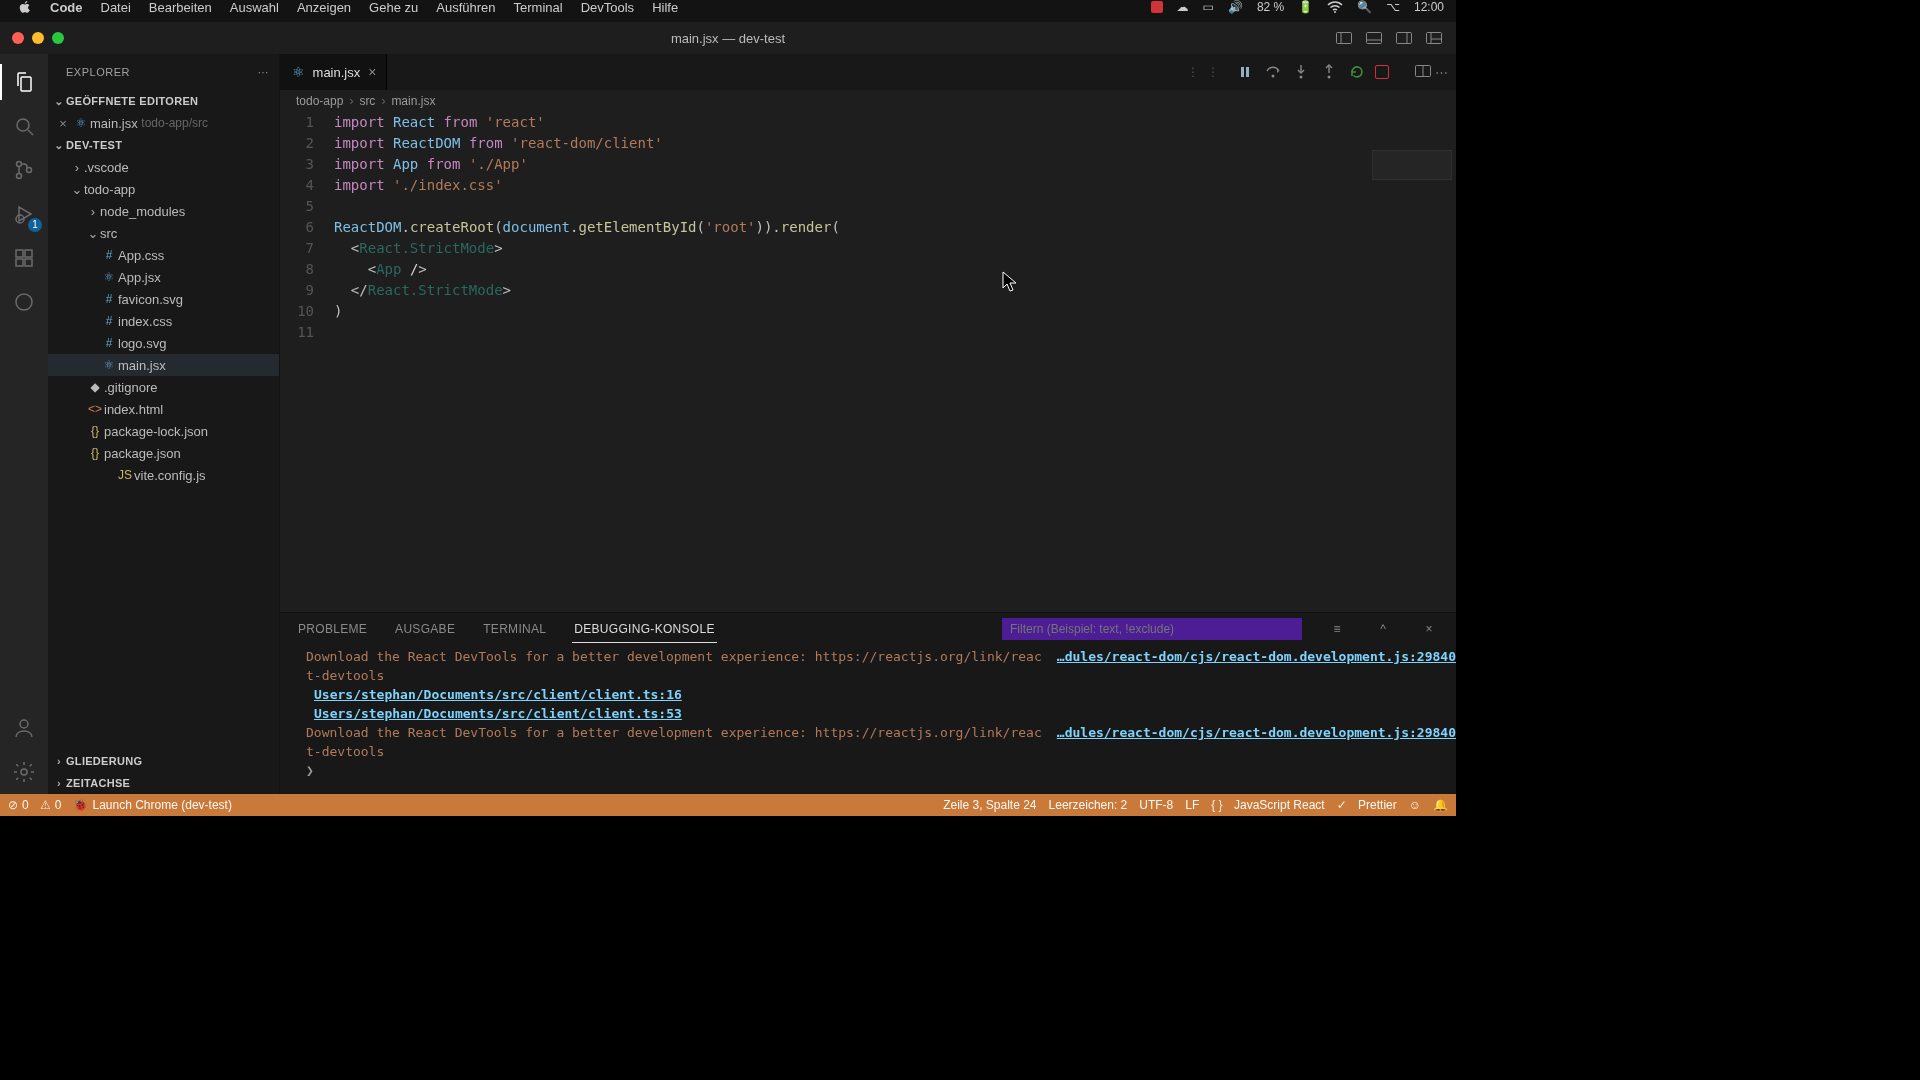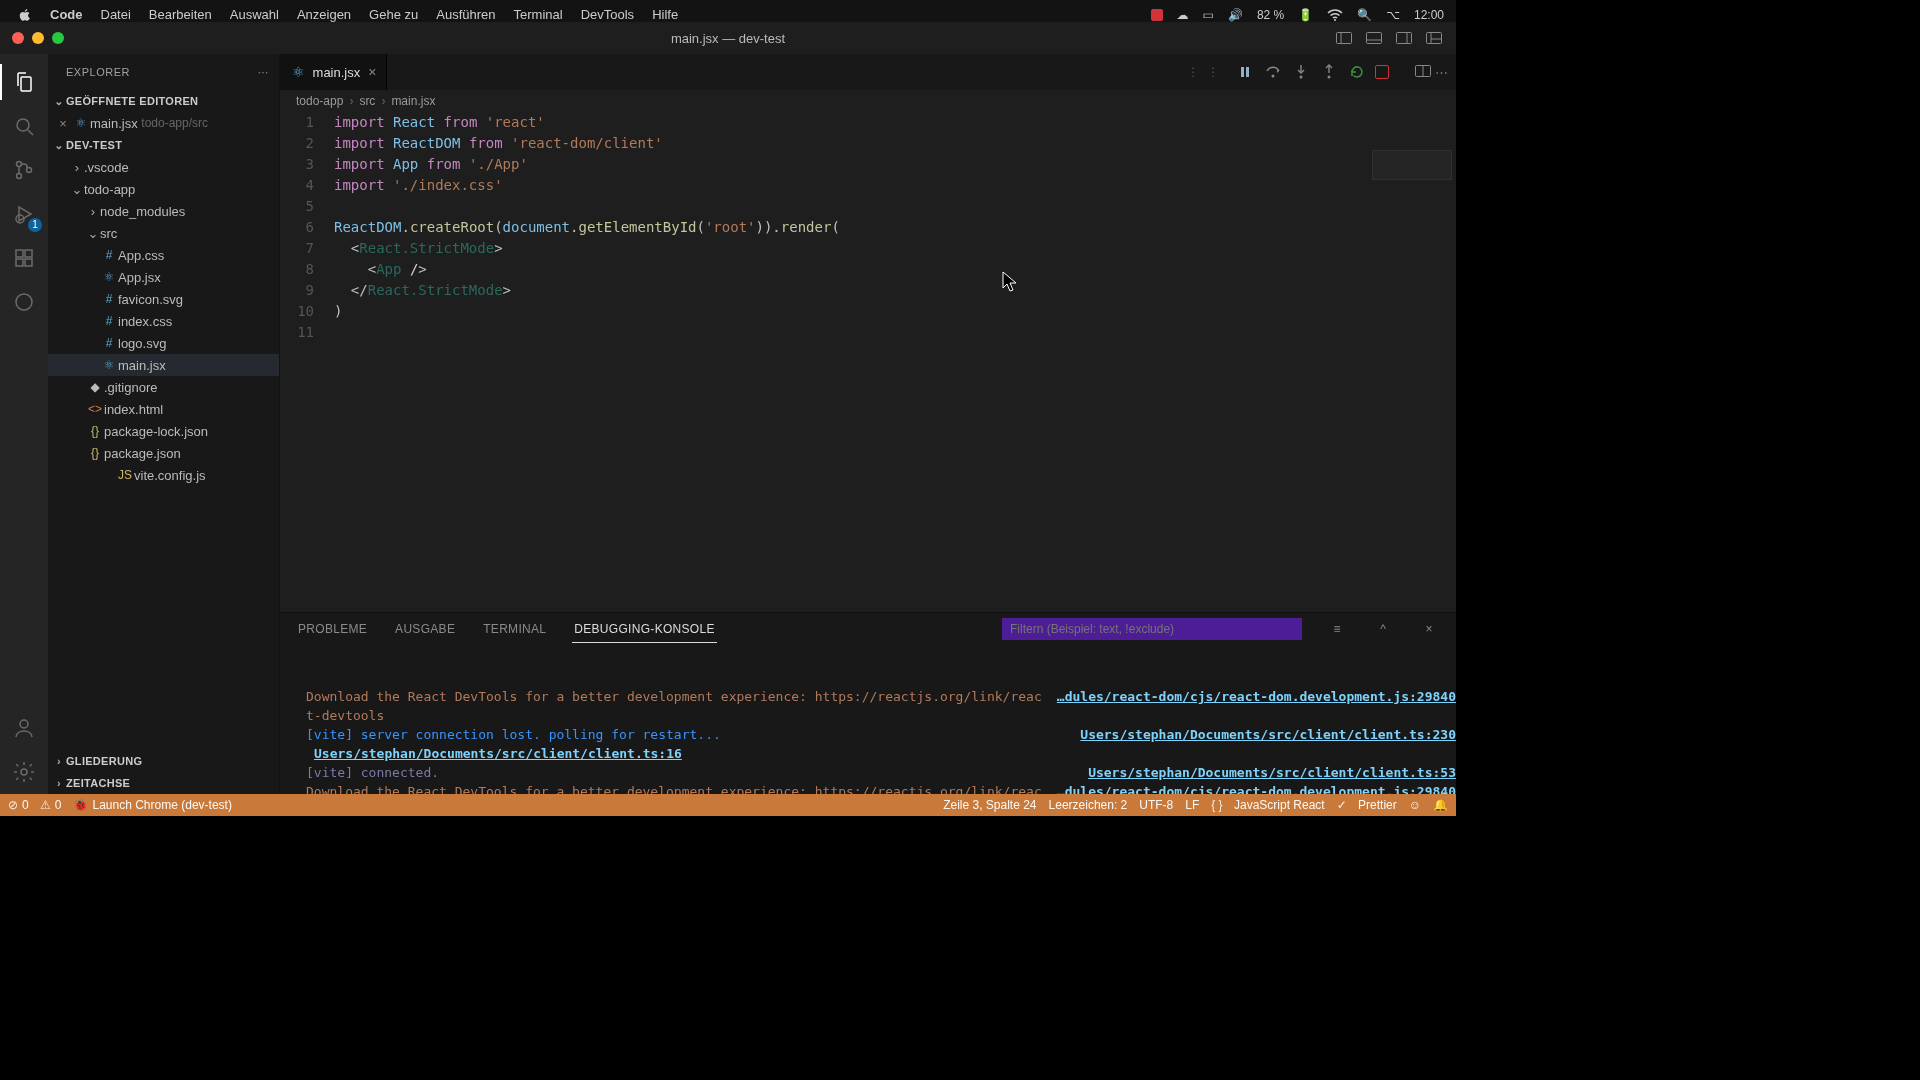--- a/index.html
+++ b/index.html
@@ -1,18 +1,18 @@
 <!DOCTYPE html>
 <html><head>
 <meta charset="utf-8">
 <style>
 * { margin: 0; padding: 0; box-sizing: border-box; }
 body { font-family: -apple-system, "SF Pro Text", "Helvetica Neue", Arial, sans-serif; font-size: 13px; background: #000; color: #ccc; overflow: hidden; width: 1456px; height: 816px; }
 
-.macos-menubar { height: 22px; background: rgba(20,20,20,0.95); display: flex; align-items: flex-end; padding: 0 12px 0 18px; color: #ccc; font-size: 13px; gap: 18px; }
+.macos-menubar { height: 22px; background: rgba(20,20,20,0.95); display: flex; align-items: flex-start; padding: 0 12px 0 18px; color: #ccc; font-size: 13px; gap: 18px; }
 .macos-menubar .app-name { font-weight: 600; }
 .macos-menubar .spacer { flex: 1; }
 .macos-menubar .right { display: flex; align-items: center; gap: 14px; font-size: 12px; }
 .macos-menubar .right .ico { display:inline-flex; align-items:center; justify-content:center; }
 .red-dot { width:12px; height:12px; background:#d13438; border-radius:2px; }
 
 .titlebar { height: 32px; background: #1e1e1e; display: flex; align-items: center; position: relative; }
 .traffic { display:flex; gap:8px; padding-left:12px; }
 .traffic span { width:12px; height:12px; border-radius:50%; display:block; }
 .t-close{background:#ff5f57;} .t-min{background:#febc2e;} .t-max{background:#28c840;}
@@ -60,21 +60,21 @@
 .breadcrumbs { height:22px; display:flex; align-items:center; padding-left:16px; color:#9a9a9a; font-size:12px; gap:6px; }
 .breadcrumbs .sep { color:#666; }
 
 .editor { flex:1; display:flex; font-family: "SF Mono","Menlo","Consolas",monospace; font-size:14px; line-height:21px; min-height:0; }
 .gutter { width:48px; text-align:right; color:#555; padding-right:14px; user-select:none; }
 .code { flex:1; white-space:pre; color:#c0c0c0; padding-left:6px; }
 .tok-k{color:#c586c0;} .tok-v{color:#7fbfe7;} .tok-s{color:#b27a5a;} .tok-f{color:#c5c59c;} .tok-p{color:#d4d4d4;} .tok-t{color:#29695e;}
 
 .minimap { position:absolute; right:4px; top:96px; width:80px; height:30px; background:rgba(80,80,80,0.15); border:1px solid rgba(120,120,120,0.12); }
 
-.panel { height:182px; background:#181818; display:flex; flex-direction:column; border-top:1px solid #111;gap:40px; }
+.panel { height:182px; background:#181818; display:flex; flex-direction:column; border-top:1px solid #111; }
 .panel-tabs { display:flex; align-items:center; padding:0 16px; height:32px; gap:24px; font-size:12px; color:#8a8a8a; }
 .panel-tabs .pt { padding:6px 2px; letter-spacing:0.3px; }
 .panel-tabs .pt.active { color:#ddd; border-bottom:1px solid #ddd; }
 .panel-tabs .spacer{flex:1;}
 .panel-tabs input.filter { background:#4c1d95; border:none; color:#999; padding:3px 8px; width:300px; height:22px; font-size:12px; outline:none; }
 .panel-tabs .picon { width:22px; text-align:center; color:#888; }
 
 .console { flex:1; overflow:auto; font-family:"SF Mono","Menlo",monospace; font-size:13px; line-height:19px; padding:2px 0 4px 26px; }
 .console .ln { display:flex; }
 .console .ln .msg { flex:1; white-space:pre-wrap; word-break:break-all; }
@@ -410,28 +410,23 @@
         <span class="picon">≡</span>
         <span class="picon">^</span>
         <span class="picon">×</span>
       </div>
       <div class="console" id="console">
           <div class="ln">
             <span class="msg c-warn">Download the React DevTools for a better development experience: https://reactjs.org/link/react-devtools</span>
             <span class="src">…dules/react-dom/cjs/react-dom.development.js:29840</span>
           </div>
           <div class="ln">
-            <span class="msg c-info">[vite] server connection lost. polling for restart...</span>
-            <span class="src">Users/stephan/Documents/src/client/client.ts:230</span>
-          </div>
-          <div class="ln">
             <span class="src">Users/stephan/Documents/src/client/client.ts:16</span>
           </div>
           <div class="ln">
-            <span class="msg c-vite">[vite] connected.</span>
             <span class="src">Users/stephan/Documents/src/client/client.ts:53</span>
           </div>
           <div class="ln">
             <span class="msg c-warn">Download the React DevTools for a better development experience: https://reactjs.org/link/react-devtools</span>
             <span class="src">…dules/react-dom/cjs/react-dom.development.js:29840</span>
           </div>
           <div class="prompt">❯</div>
         </div>
     </div>
   </div>

